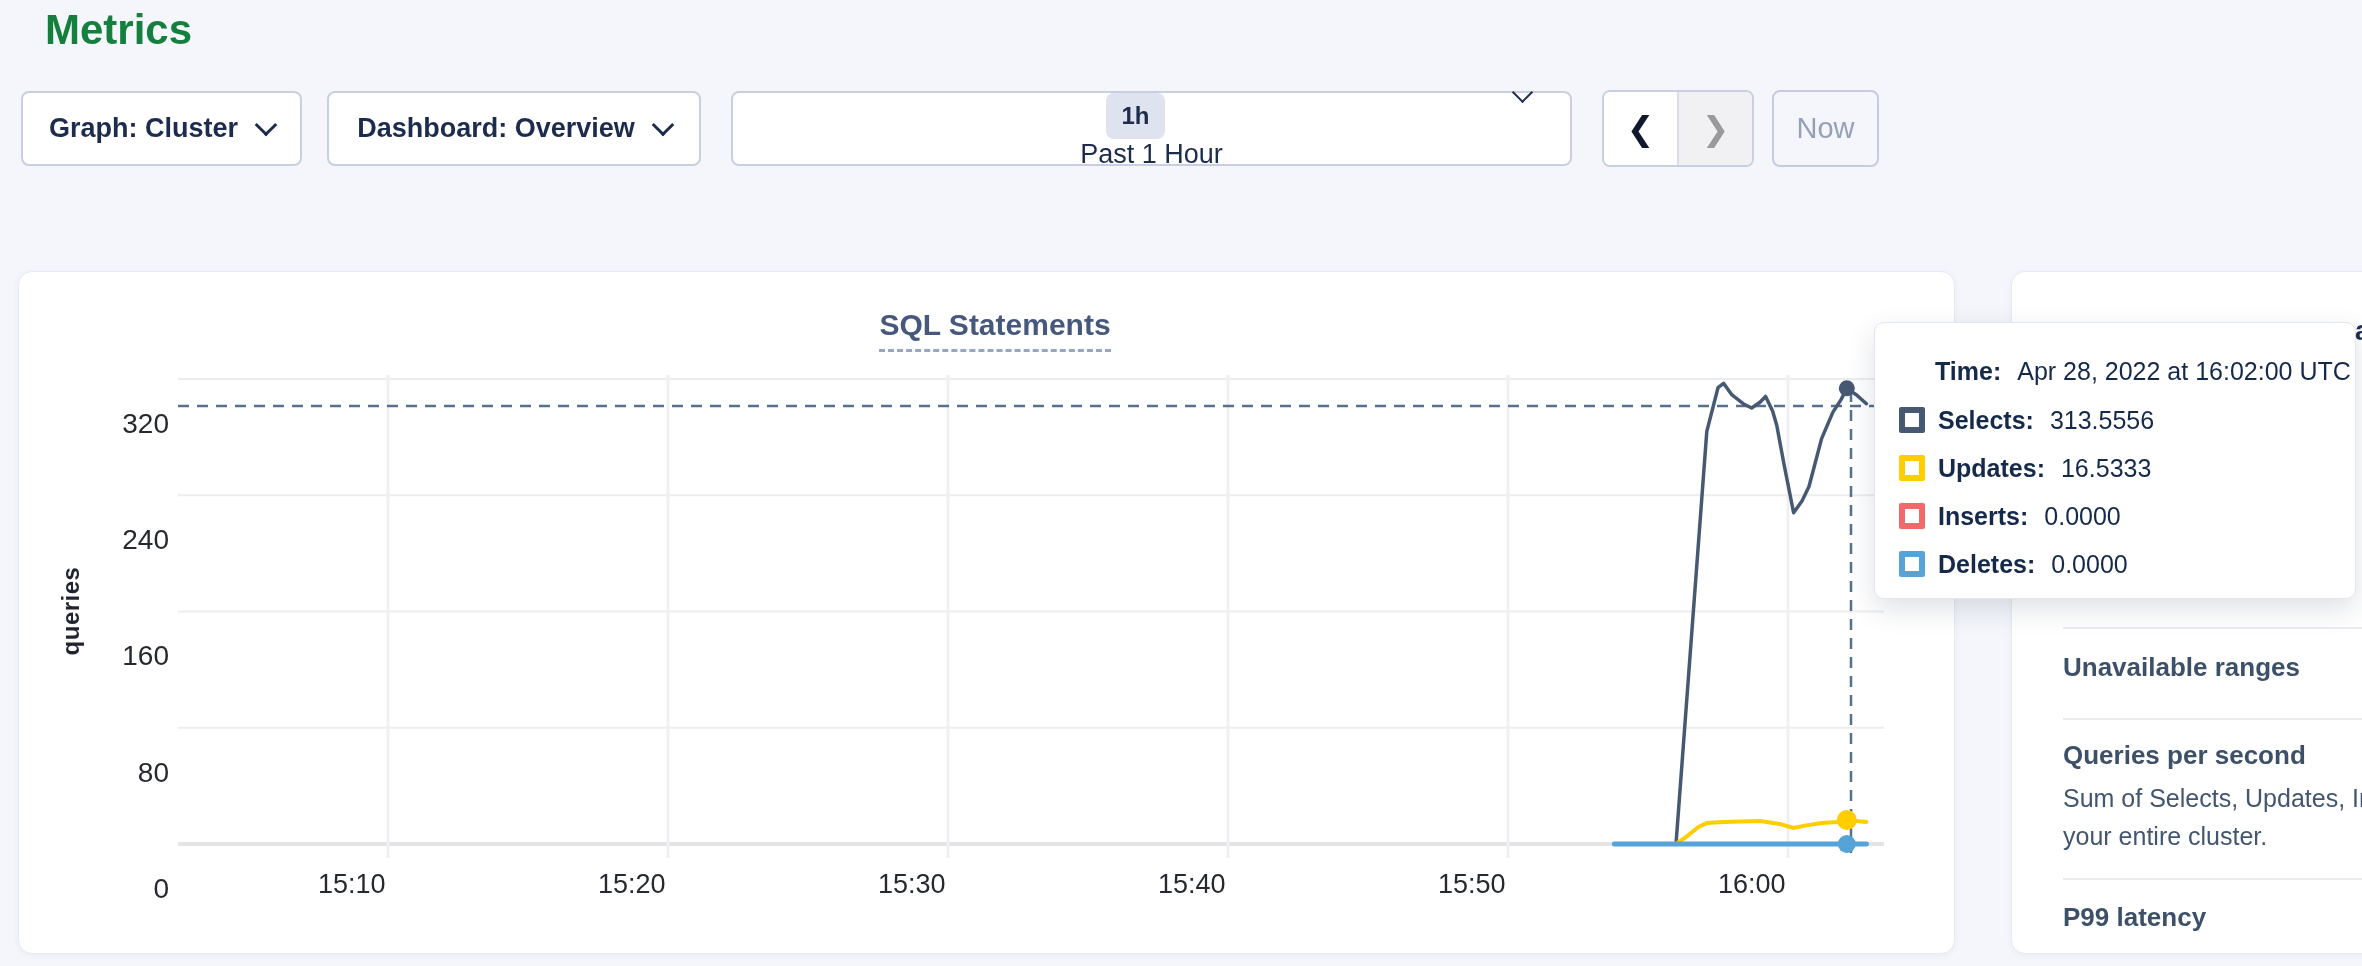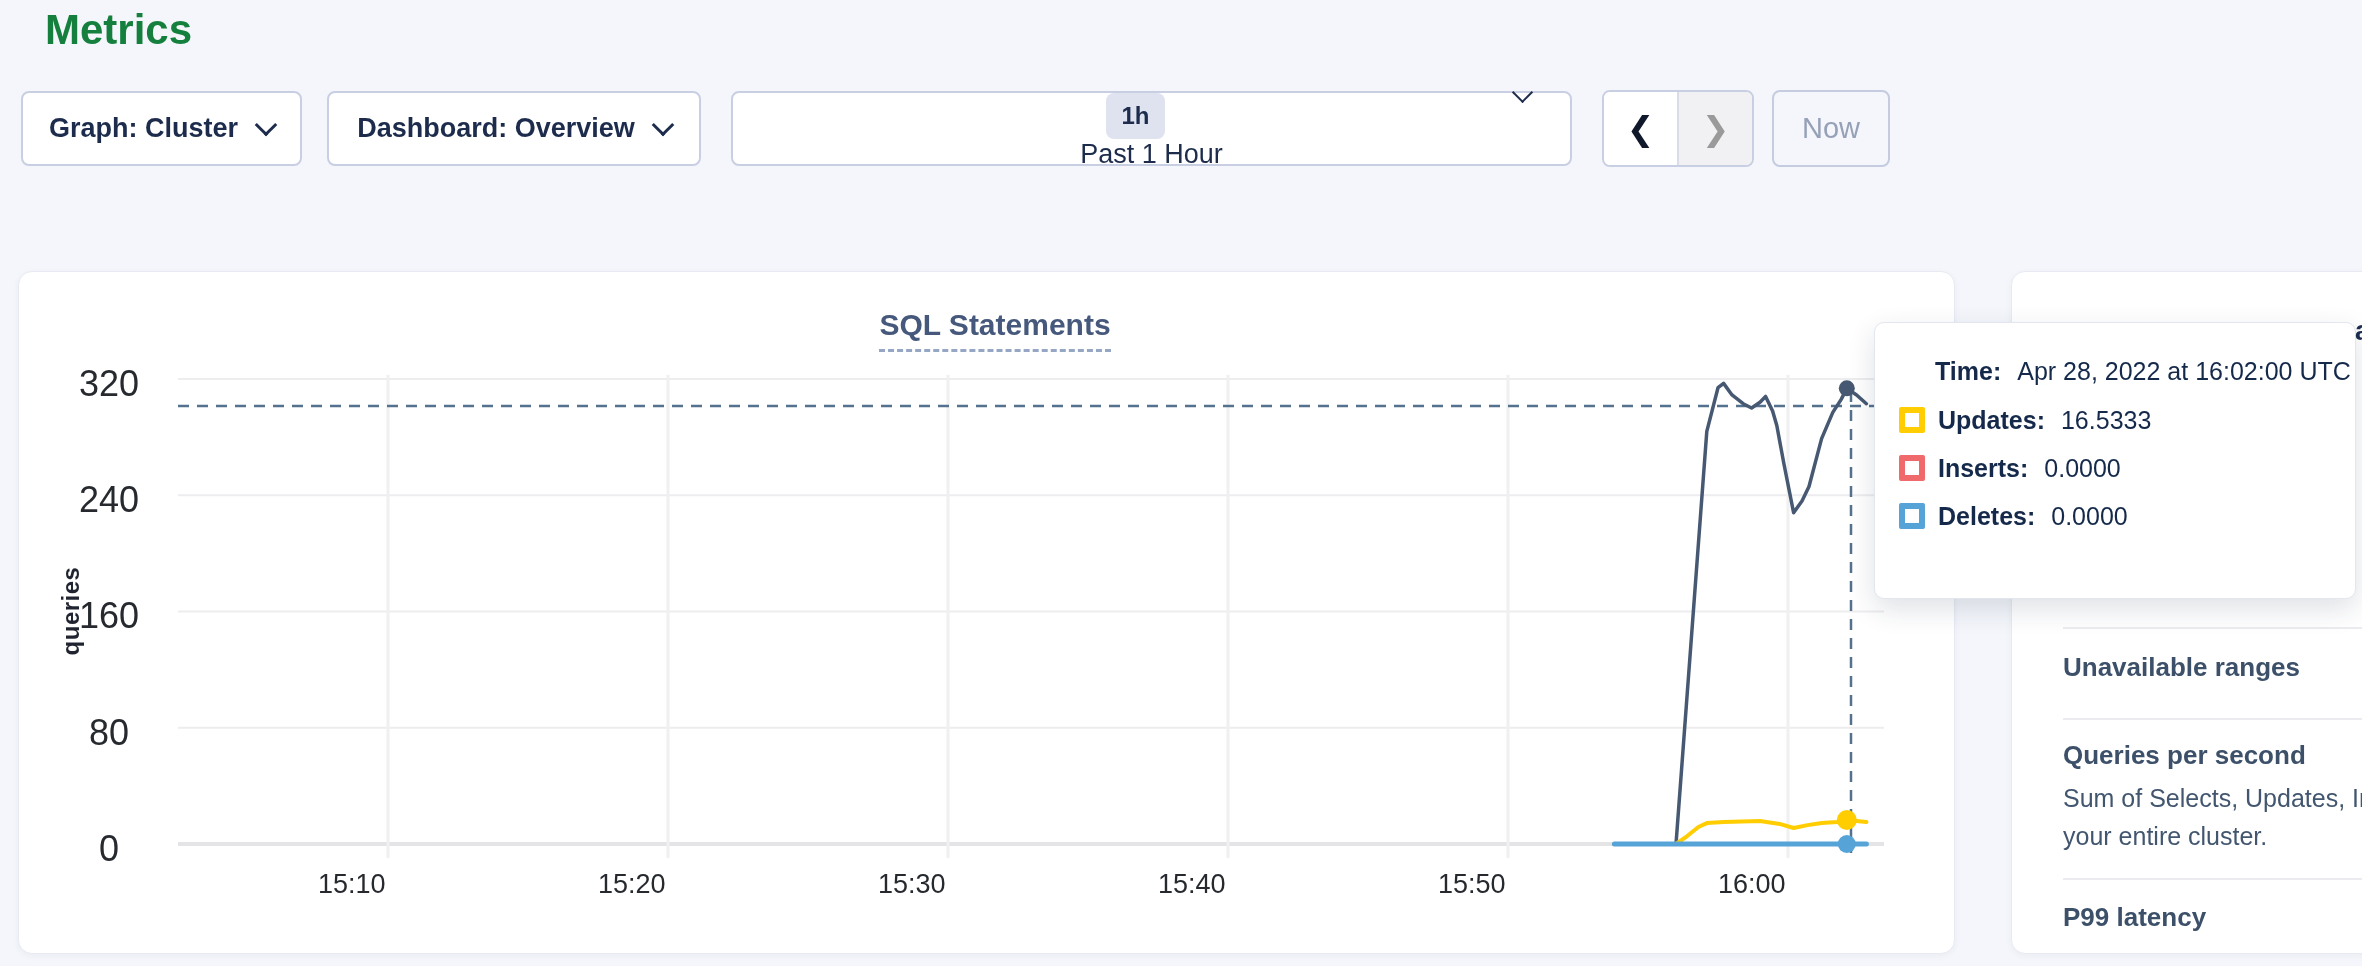--- a/index.html
+++ b/index.html
@@ -17,34 +17,34 @@
   .chev{width:13px;height:13px;border-right:3px solid #1d2c4c;border-bottom:3px solid #1d2c4c;
         transform:rotate(45deg);margin-top:-8px;}
   #time-select{left:731px;width:841px;padding:0 34px;font-size:27px;font-weight:500;flex-direction:column;}
   .time-badge{background:#dfe3f0;border-radius:8px;padding:9px 15px;font-weight:700;font-size:24px;
               margin-right:32px;color:#1d2c4c;}
   #time-select .chev{position:absolute;right:40px;border-width:2.5px;}
   #pager{left:1602px;top:90px;width:152px;height:77px;padding:0;overflow:hidden;display:flex;}
   .pager-half{flex:1;display:flex;align-items:center;justify-content:center;font-size:33px;height:100%;}
   #pager-prev{color:#10182b;background:#fff;border-right:2px solid #dadde7;}
   #pager-next{color:#9a9a9a;background:#f1f1f3;}
-  #now-btn{left:1772px;top:90px;width:118px;height:77px;justify-content:center;background:transparent;
+  #now-btn{left:1772px;top:90px;width:107px;height:77px;justify-content:center;background:transparent;
            border:2px solid #c5cce0;color:#96a1b8;font-size:29px;font-weight:500;}
 
   
   .card{position:absolute;top:271px;background:#fff;border:1px solid #e7eaf3;border-radius:14px;
         box-shadow:0 2px 6px rgba(40,50,80,.05);}
   #chart-card{left:18px;width:1935px;height:681px;}
   #summary-card{left:2011px;width:500px;height:681px;}
 
   
   .chart-title-wrap{position:absolute;left:0;right:0;top:36px;text-align:center;margin-left:17px;}
   .chart-title{display:inline-block;font-size:30px;font-weight:700;color:#46597c;
                border-bottom:3px dashed #95a7c5;padding-bottom:7px;cursor:pointer;}
-  .ytick{position:absolute;left:30px;width:120px;text-align:center;font-size:36px;color:#26292e;}
+  .ytick{position:absolute;left:30px;width:120px;text-align:right;font-size:28px;color:#26292e;margin-top:45px;}
   .xtick{position:absolute;top:597px;width:140px;text-align:left;font-size:27px;color:#26292e;}
   .y-axis-title{position:absolute;left:52px;top:339px;transform:translate(-50%,-50%) rotate(-90deg);
                 font-size:24px;font-weight:700;color:#1f2430;letter-spacing:.5px;}
   #plot{position:absolute;left:159px;top:89px;overflow:visible;}
 
   
   #tooltip{position:absolute;left:1874px;top:322px;width:482px;height:277px;background:#fff;
            border:1px solid #e3e6ef;border-radius:10px;box-shadow:0 10px 28px rgba(30,40,70,.14);
            z-index:5;box-sizing:border-box;padding:24px 0 0 24px;font-size:25px;color:#15294b;}
   .tt-row{display:flex;align-items:center;height:48px;}
@@ -147,20 +147,25 @@
   </div>
 
   <div id="edge-fragment">a</div>
 
   <div id="tooltip">
     <div class="tt-row tt-time">
       <span class="tt-label">Time:</span>
       <span>Apr 28, 2022 at 16:02:00 UTC</span>
     </div>
     <div class="tt-row">
+      <span class="tt-swatch" style="border-color: rgb(71, 88, 114);"></span>
+      <span class="tt-label">Selects:</span>
+      <span>313.5556</span>
+    </div>
+    <div class="tt-row">
       <span class="tt-swatch" style="border-color: rgb(255, 205, 0);"></span>
       <span class="tt-label">Updates:</span>
       <span>16.5333</span>
     </div>
     <div class="tt-row">
       <span class="tt-swatch" style="border-color: rgb(240, 105, 107);"></span>
       <span class="tt-label">Inserts:</span>
       <span>0.0000</span>
     </div>
     <div class="tt-row">

